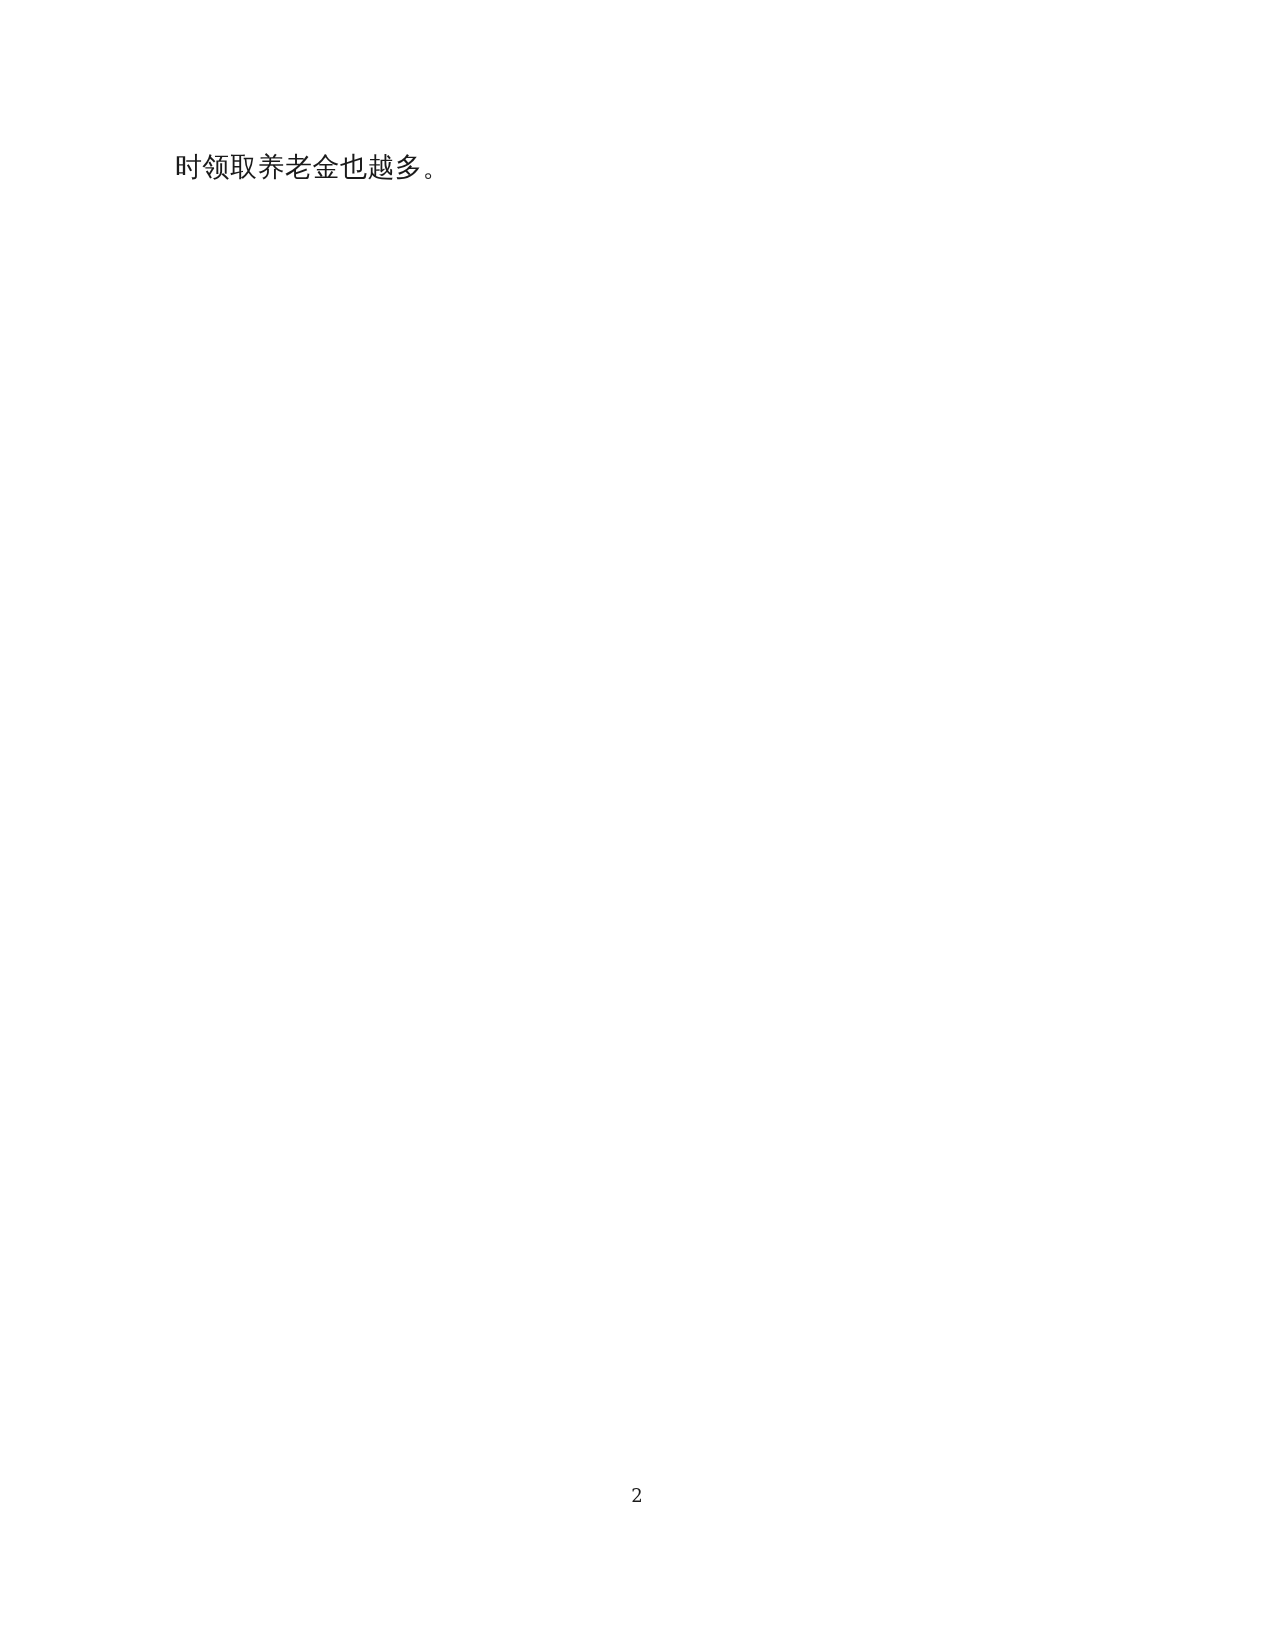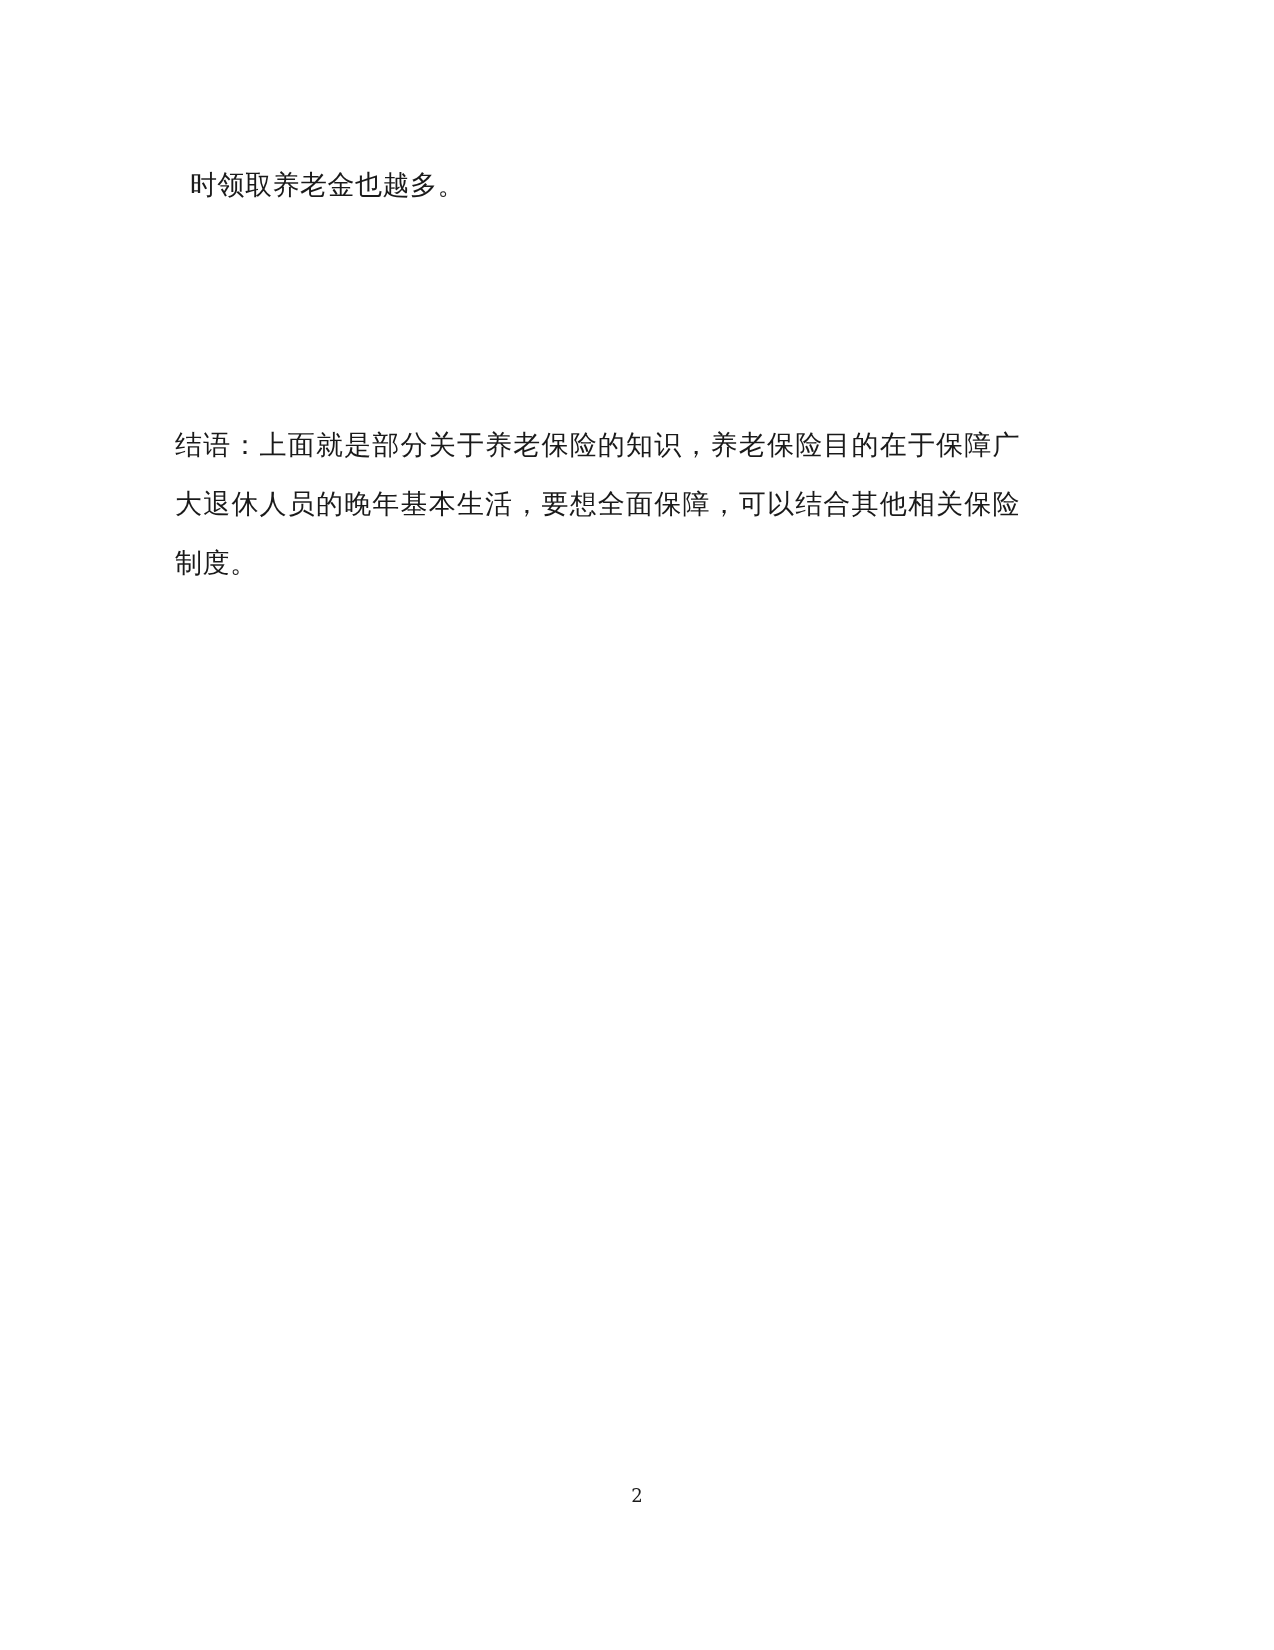--- a/index.html
+++ b/index.html
@@ -28,21 +28,22 @@
   .para {
     font-family: "DejaVu Serif", "Liberation Serif", serif;
     font-size: 27px;
     line-height: 59px;
     text-align: justify;
     text-justify: inter-ideograph;
     letter-spacing: 0.5px;
     color: #1a1a1a;
   }
   .para-first {
-    margin: 15px;
+    margin: 0;
+    font-family: Liberation Mono, monospace;
   }
   .gap {
     height: 186px;
   }
   .para-second {
     margin: 0;
   }
   .url-block {
     margin-top: 58px;
     font-family: "DejaVu Sans Mono", "Liberation Mono", monospace;
@@ -65,19 +66,18 @@
 </head>
 <body>
 
 <div class="page">
   <div class="content">
 
     <p class="para para-first">时领取养老金也越多。</p>
 
     <div class="gap"></div>
 
-    <p class="para para-second">结语：上面就是部分关于养老保险的知识，养老保险目的在于保障广大退休人员的晚年基本生活，要想全面保障，可以结合其他相关保险制度。</p>
 
 
   </div>
 
   <div class="page-number">2</div>
 </div>
 
 </body></html>

